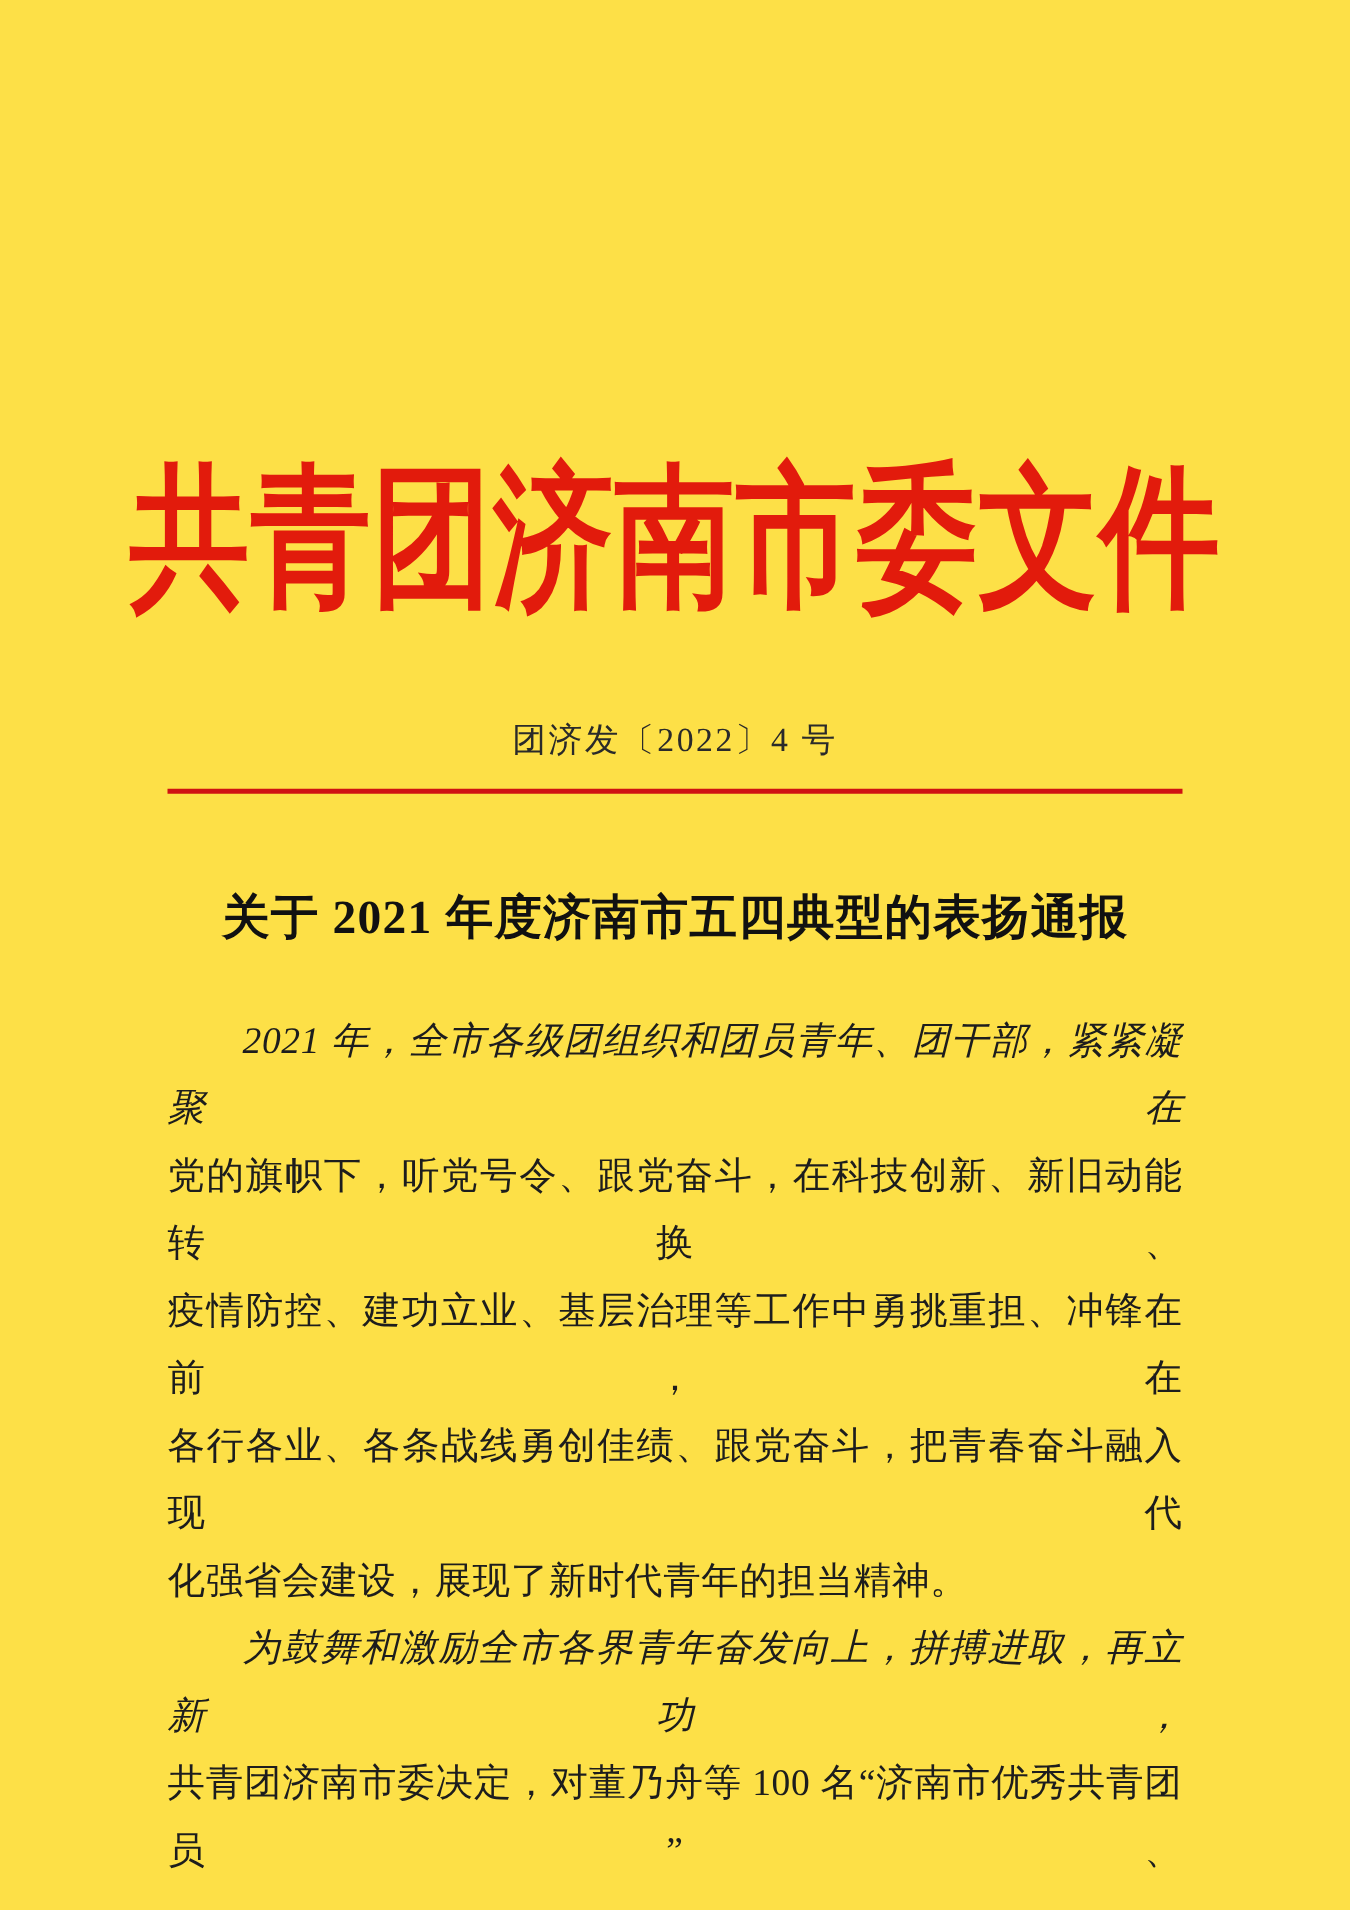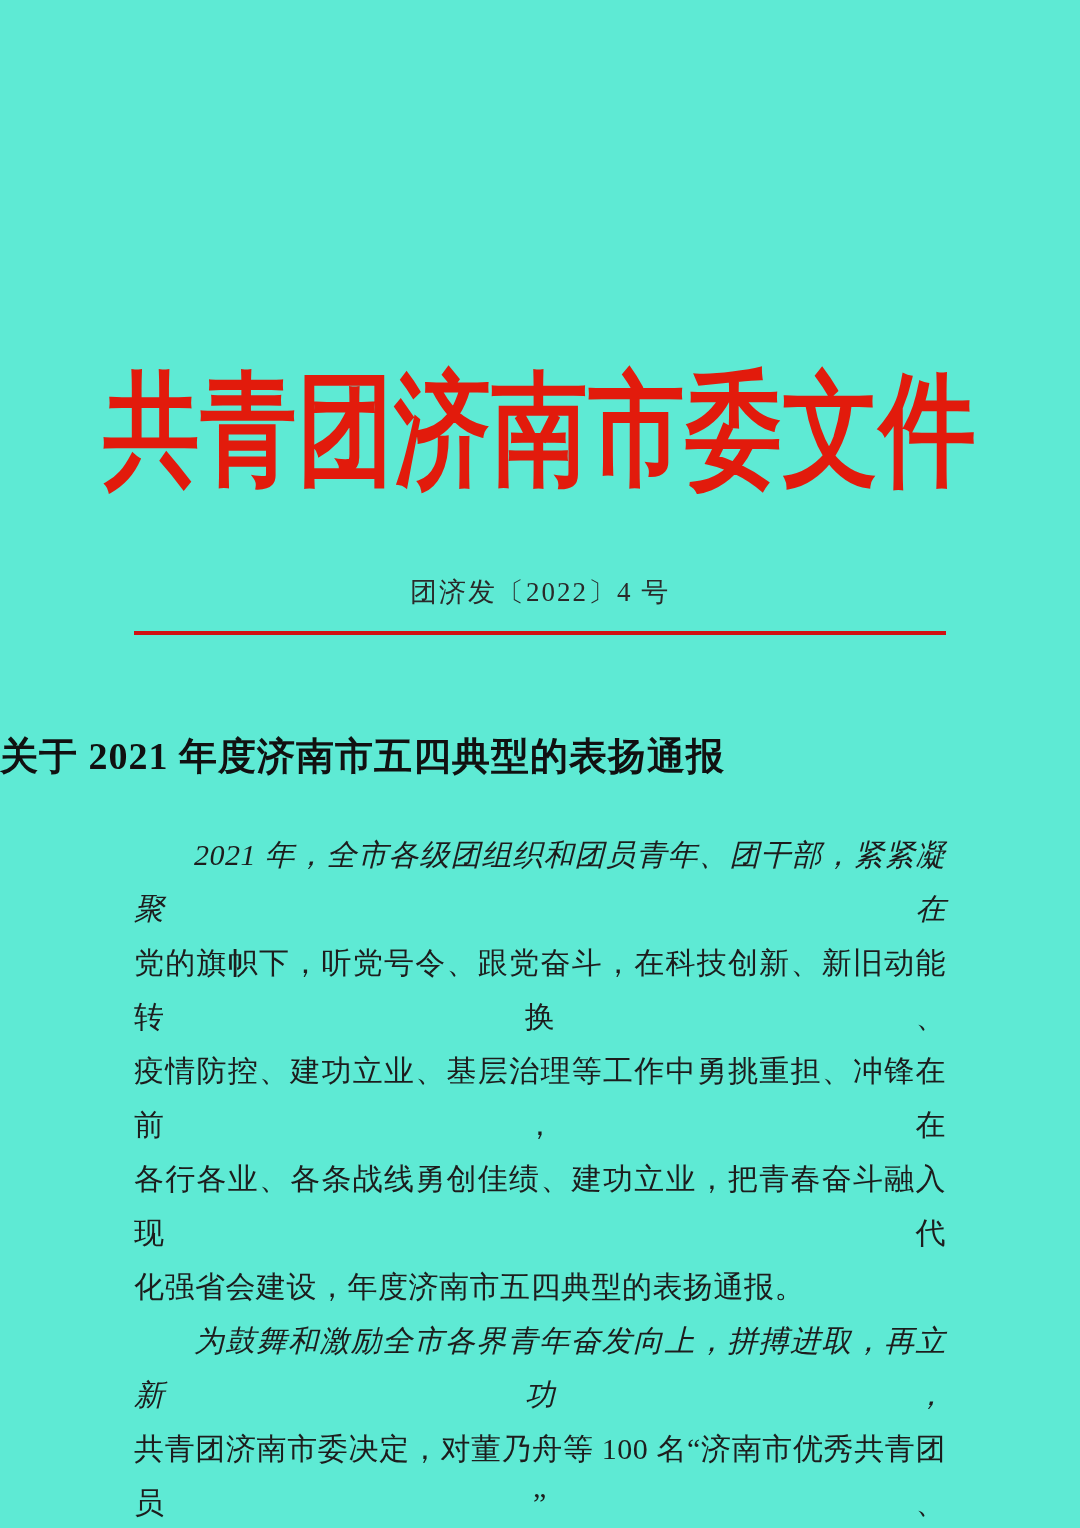--- a/index.html
+++ b/index.html
@@ -6,21 +6,21 @@
   html, body { background: #ffffff; }
   body {
     font-family: "Liberation Serif", "DejaVu Serif", serif;
     color: #1d1d1d;
   }
   .page {
     position: relative;
     width: 1080px;
     height: 1528px;
     margin: 0 auto;
-    background: #5eead4;
+    background: #fde047;
     overflow: hidden;
   }
   .content {
     width: 812px;
     margin: 0 auto;
   }
   .header-title {
     margin-top: 348px;
     height: 165px;
     text-align: center;
@@ -41,21 +41,22 @@
     color: #2a2a2a;
     letter-spacing: 2px;
   }
   .red-rule {
     margin: 24px auto 0 auto;
     width: 812px;
     height: 4px;
     background: #cf1212;
   }
   .doc-title {
-    margin-top: 96px;
+    margin-top: 74px;
+    text-align: center;
     font-size: 38px;
     line-height: 50px;
     font-weight: 900;
     color: #111111;
     letter-spacing: 1px;
     white-space: nowrap;
   }
   .body-text {
     margin-top: 47px;
     font-size: 30px;
@@ -89,22 +90,22 @@
   <div class="red-rule"></div>
 
   <h1 class="doc-title">关于 2021 年度济南市五四典型的表扬通报</h1>
 
   <div class="content body-text">
 
     <div>
       <p class="bline j indent">2021 年，全市各级团组织和团员青年、团干部，紧紧凝聚在</p>
       <p class="bline j">党的旗帜下，听党号令、跟党奋斗，在科技创新、新旧动能转换、</p>
       <p class="bline j">疫情防控、建功立业、基层治理等工作中勇挑重担、冲锋在前，在</p>
-      <p class="bline j">各行各业、各条战线勇创佳绩、建功立业，把青春奋斗融入现代</p>
-      <p class="bline">化强省会建设，年度济南市五四典型的表扬通报。</p>
+      <p class="bline j">各行各业、各条战线勇创佳绩、跟党奋斗，把青春奋斗融入现代</p>
+      <p class="bline">化强省会建设，展现了新时代青年的担当精神。</p>
     </div>
 
     <div>
       <p class="bline j indent">为鼓舞和激励全市各界青年奋发向上，拼搏进取，再立新功，</p>
       <p class="bline j">共青团济南市委决定，对董乃舟等 100 名“济南市优秀共青团员”、</p>
 
     </div>
 
   </div>
 

